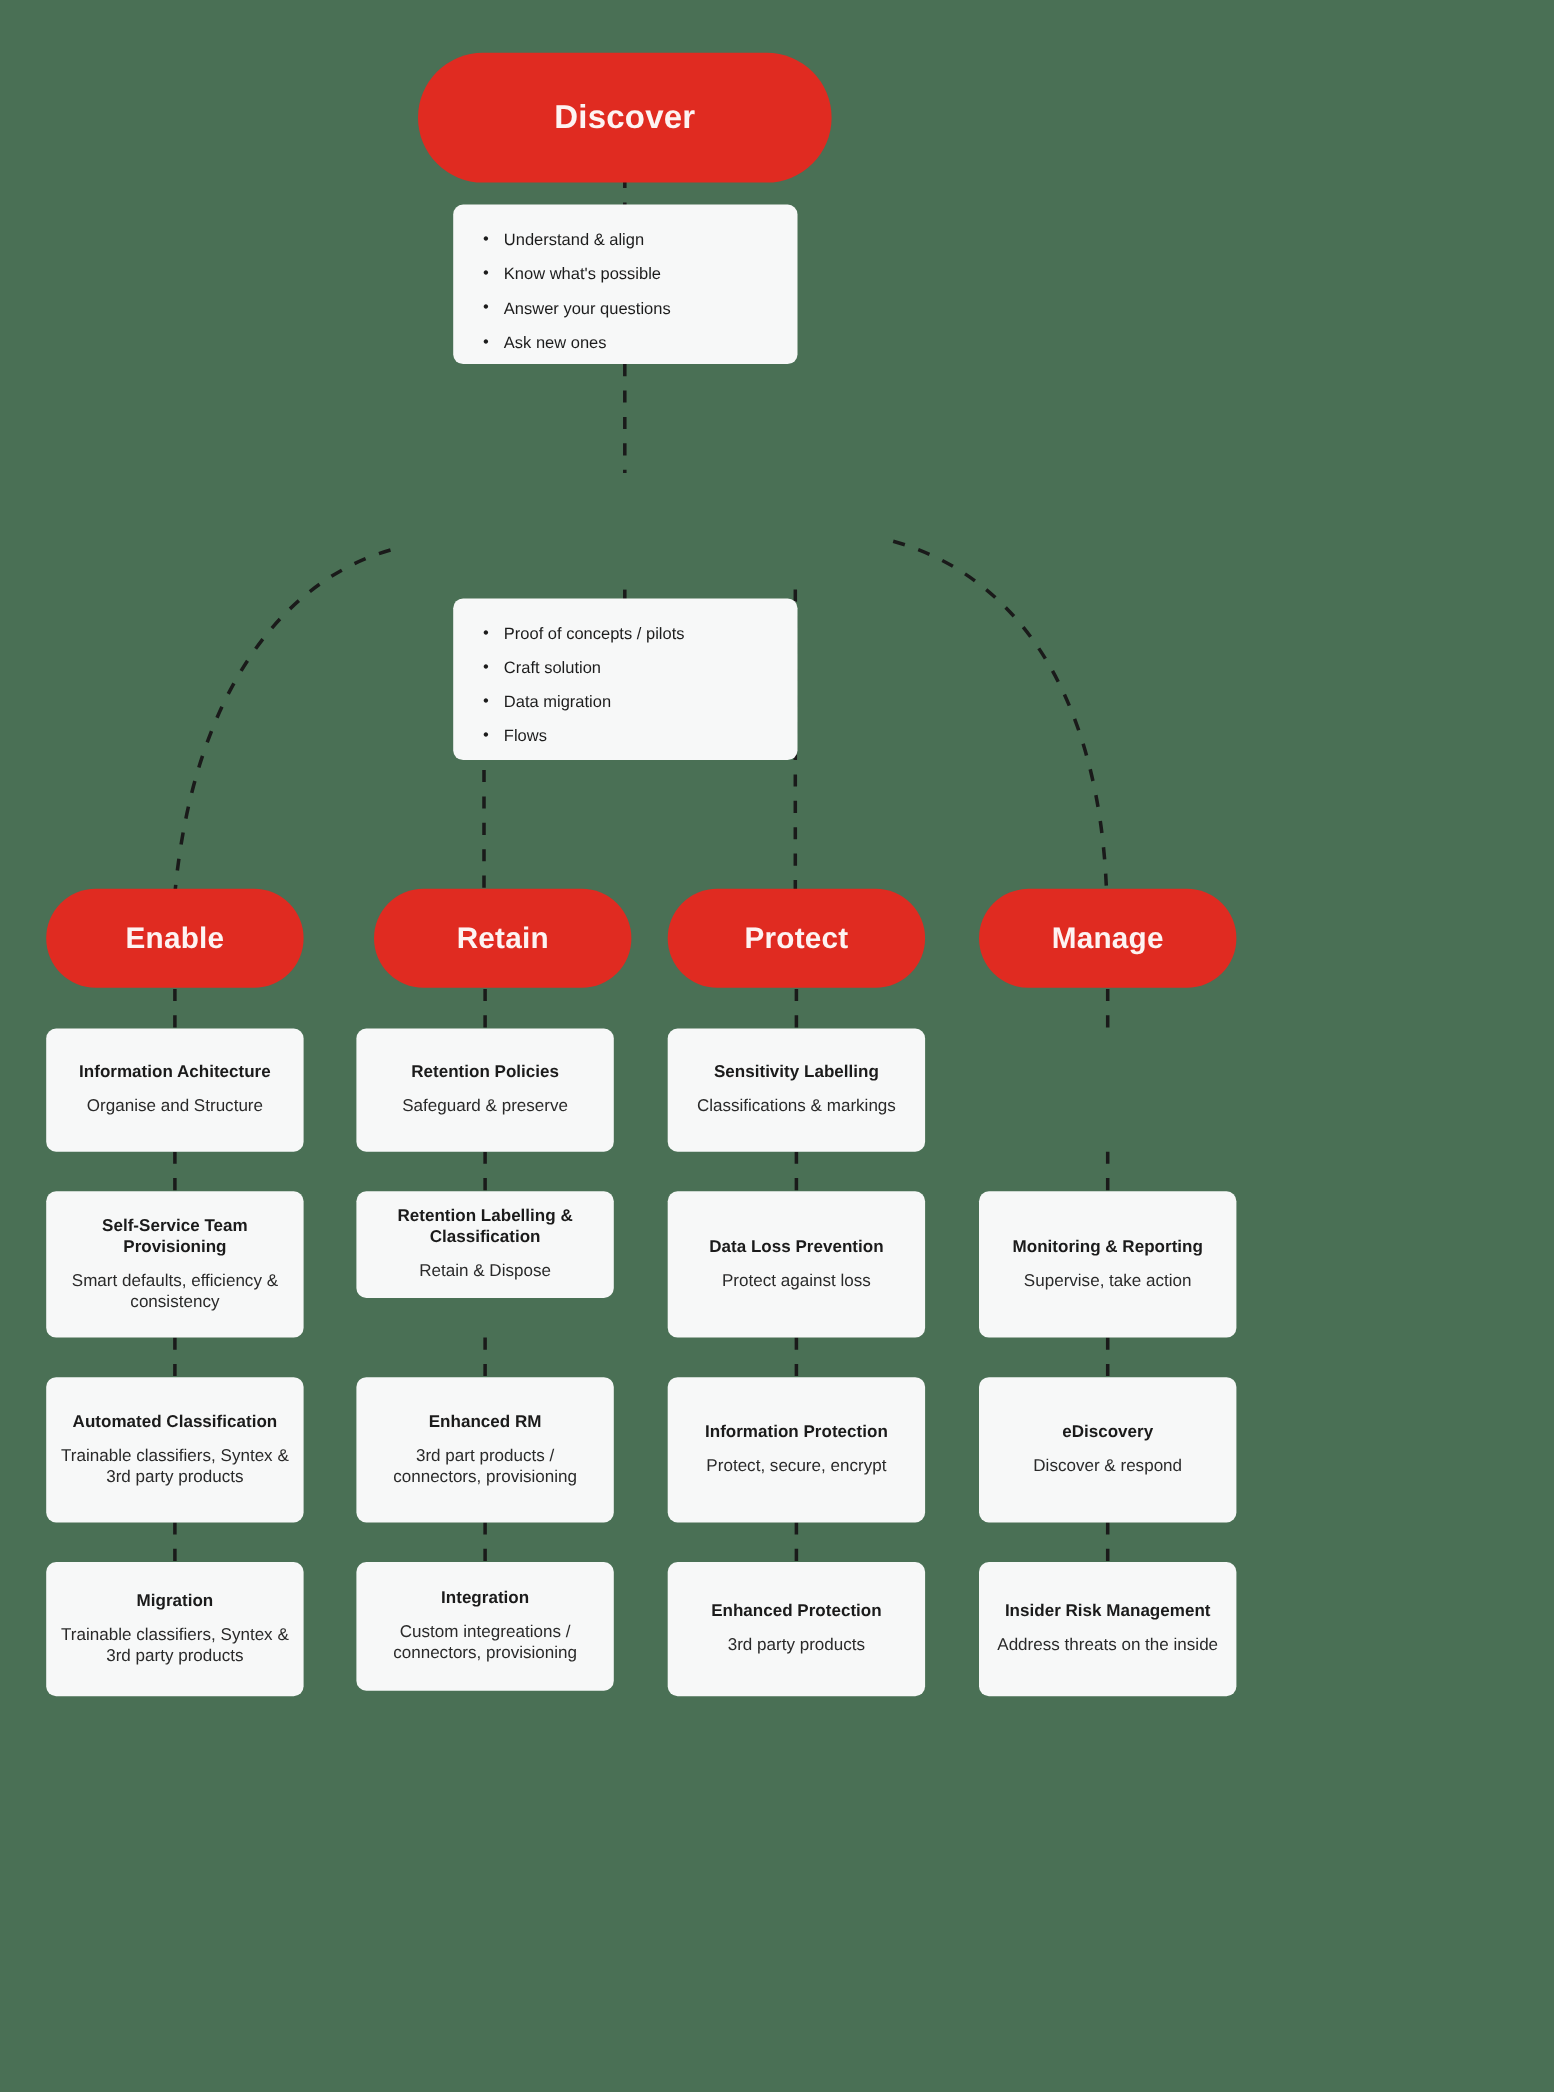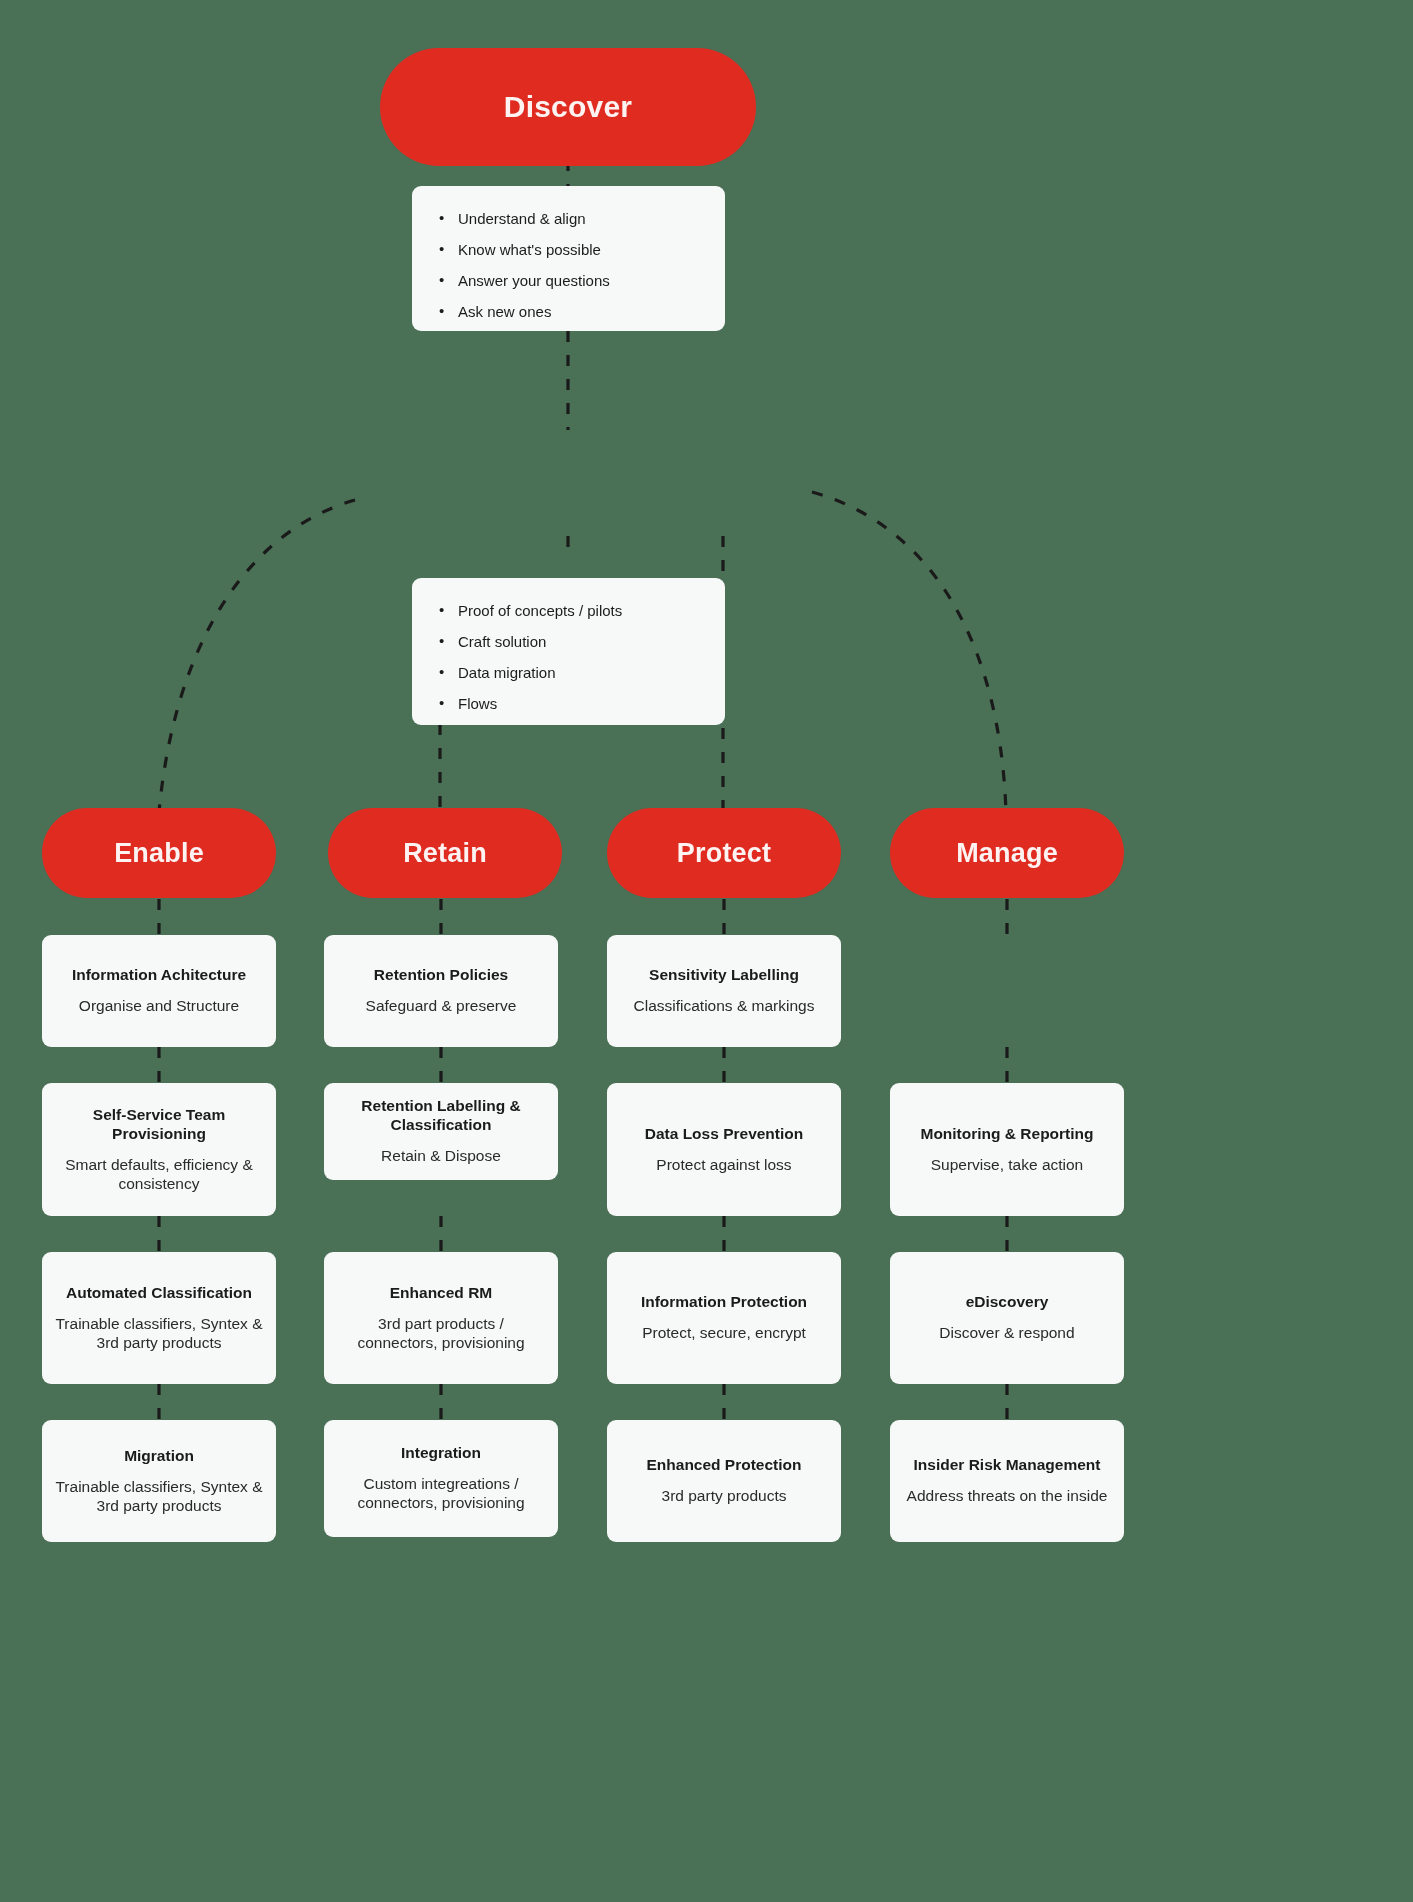--- a/index.html
+++ b/index.html
@@ -49,21 +49,21 @@
     left: 331px; top: 427px;
     width: 477px; height: 112px;
     font-size: 27px;
   }
   .pill-cat {
     top: 808px;
     width: 234px; height: 90px;
     font-size: 27px;
   }
   .cat0 { left: 42px; }
-  .cat1 { left: 328px; text-align: center; }
+  .cat1 { left: 340px; text-align: center; }
   .cat2 { left: 607px; }
   .cat3 { left: 890px; }
 
   
   .box {
     position: absolute;
     background: #f7f8f8;
     border-radius: 9px;
     z-index: 2;
   }
@@ -81,21 +81,21 @@
   .bullets li:last-child { margin-bottom: 0; }
   .bullets li::before {
     content: "•";
     position: absolute;
     left: -19px;
     top: -1px;
     font-size: 15px;
     color: #1c1c1c;
   }
   .box-discover-list { left: 412px; top: 186px; width: 313px; height: 145px; }
-  .box-design-list   { left: 412px; top: 578px; width: 313px; height: 147px; }
+  .box-design-list   { left: 412px; top: 544px; width: 313px; height: 147px; }
 
   
   .card {
     position: absolute;
     background: #f7f8f8;
     border-radius: 9px;
     z-index: 2;
     display: flex;
     flex-direction: column;
     align-items: center;

